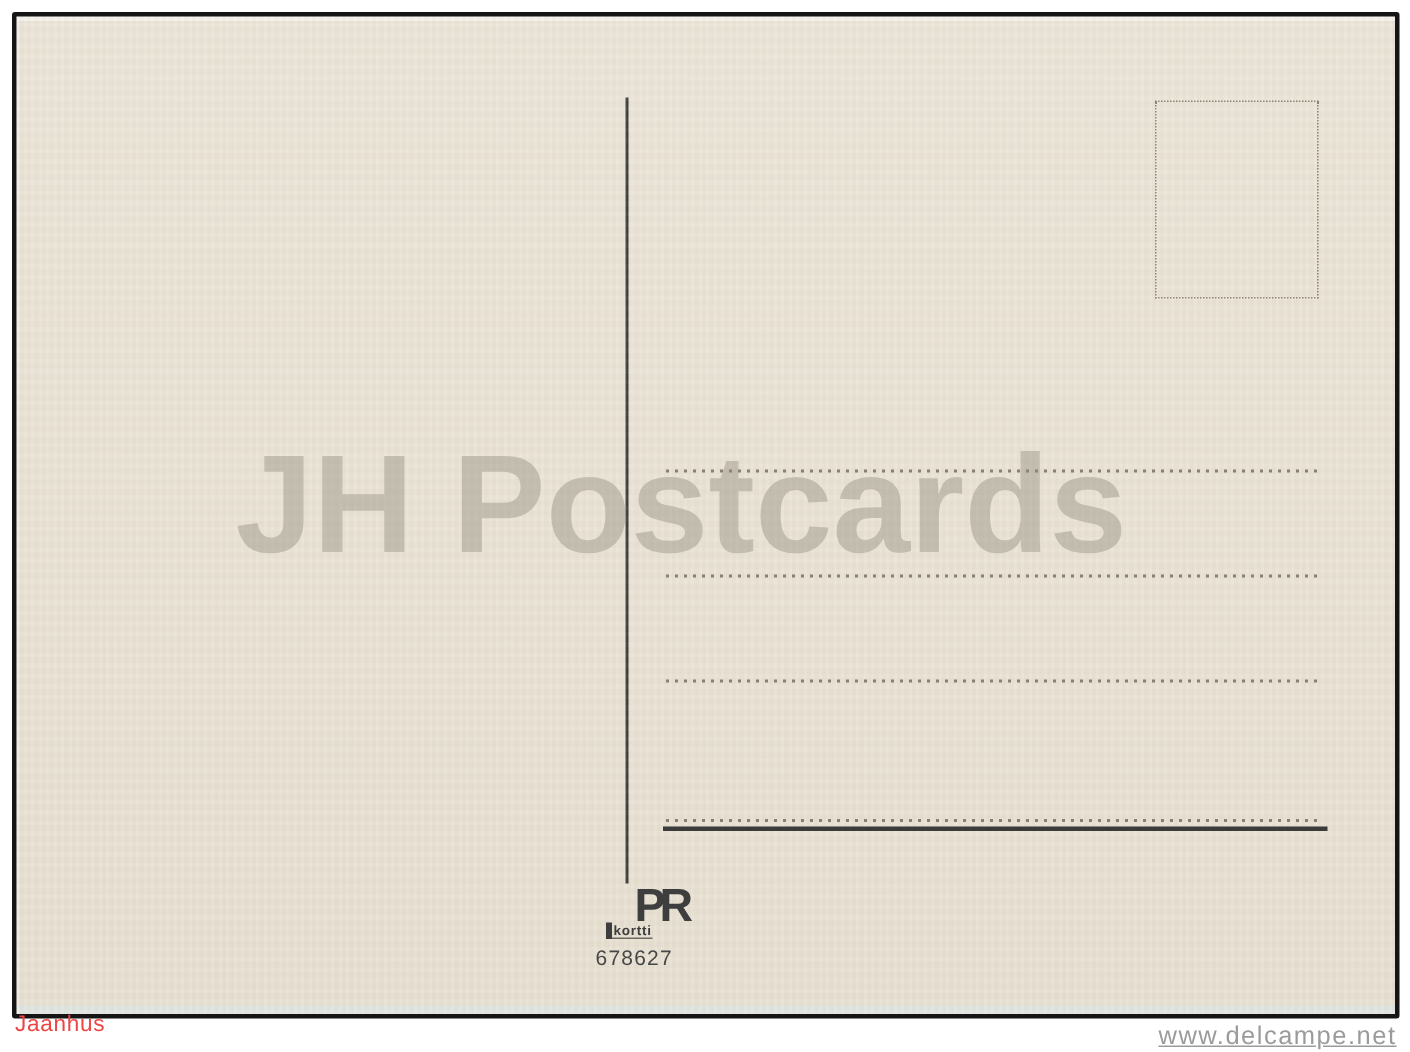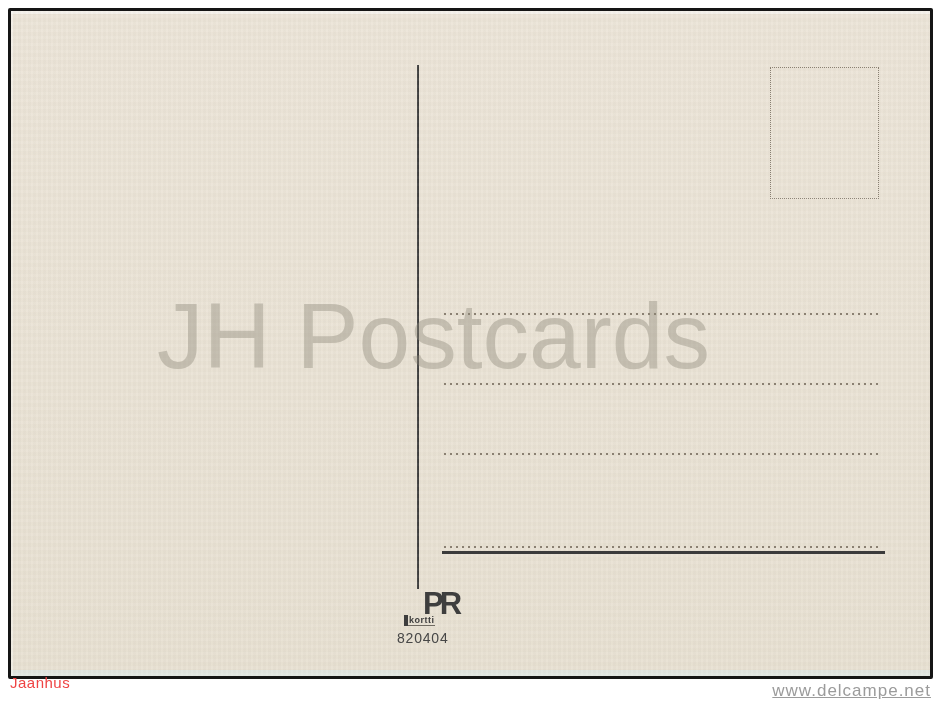--- a/index.html
+++ b/index.html
@@ -47,21 +47,21 @@
     width: 109px; height: 132px;
     border: 1px dotted #8a8072;
     background: transparent;
   }
 
   .watermark {
     position: absolute;
     left: 146px; top: 272px;
     width: 640px;
     font-size: 93px;
-    font-weight: normal;
+    font-weight: bold;
     letter-spacing: 0px;
     white-space: nowrap;
     color: rgba(141, 135, 121, 0.40);
     z-index: 3;
   }
 
   .dotline {
     position: absolute;
     height: 2px;
     background: repeating-linear-gradient(90deg, #8a8072 0 2px, rgba(0,0,0,0) 2px 6px);
@@ -161,19 +161,19 @@
   <div class="sign-solid"></div>
 
   <div class="publisher">
     <div class="pr-initials">PR</div>
     <div class="kortti-row">
       <span class="kortti-stem"></span>
       <span class="kortti-label">kortti</span>
     </div>
   </div>
 
-  <div class="card-number">820404</div>
+  <div class="card-number">678627</div>
 
 </div>
 
 <div class="footer-left">Jaanhus</div>
 
 <div class="footer-right">www.delcampe.net</div>
 
 </body></html>

